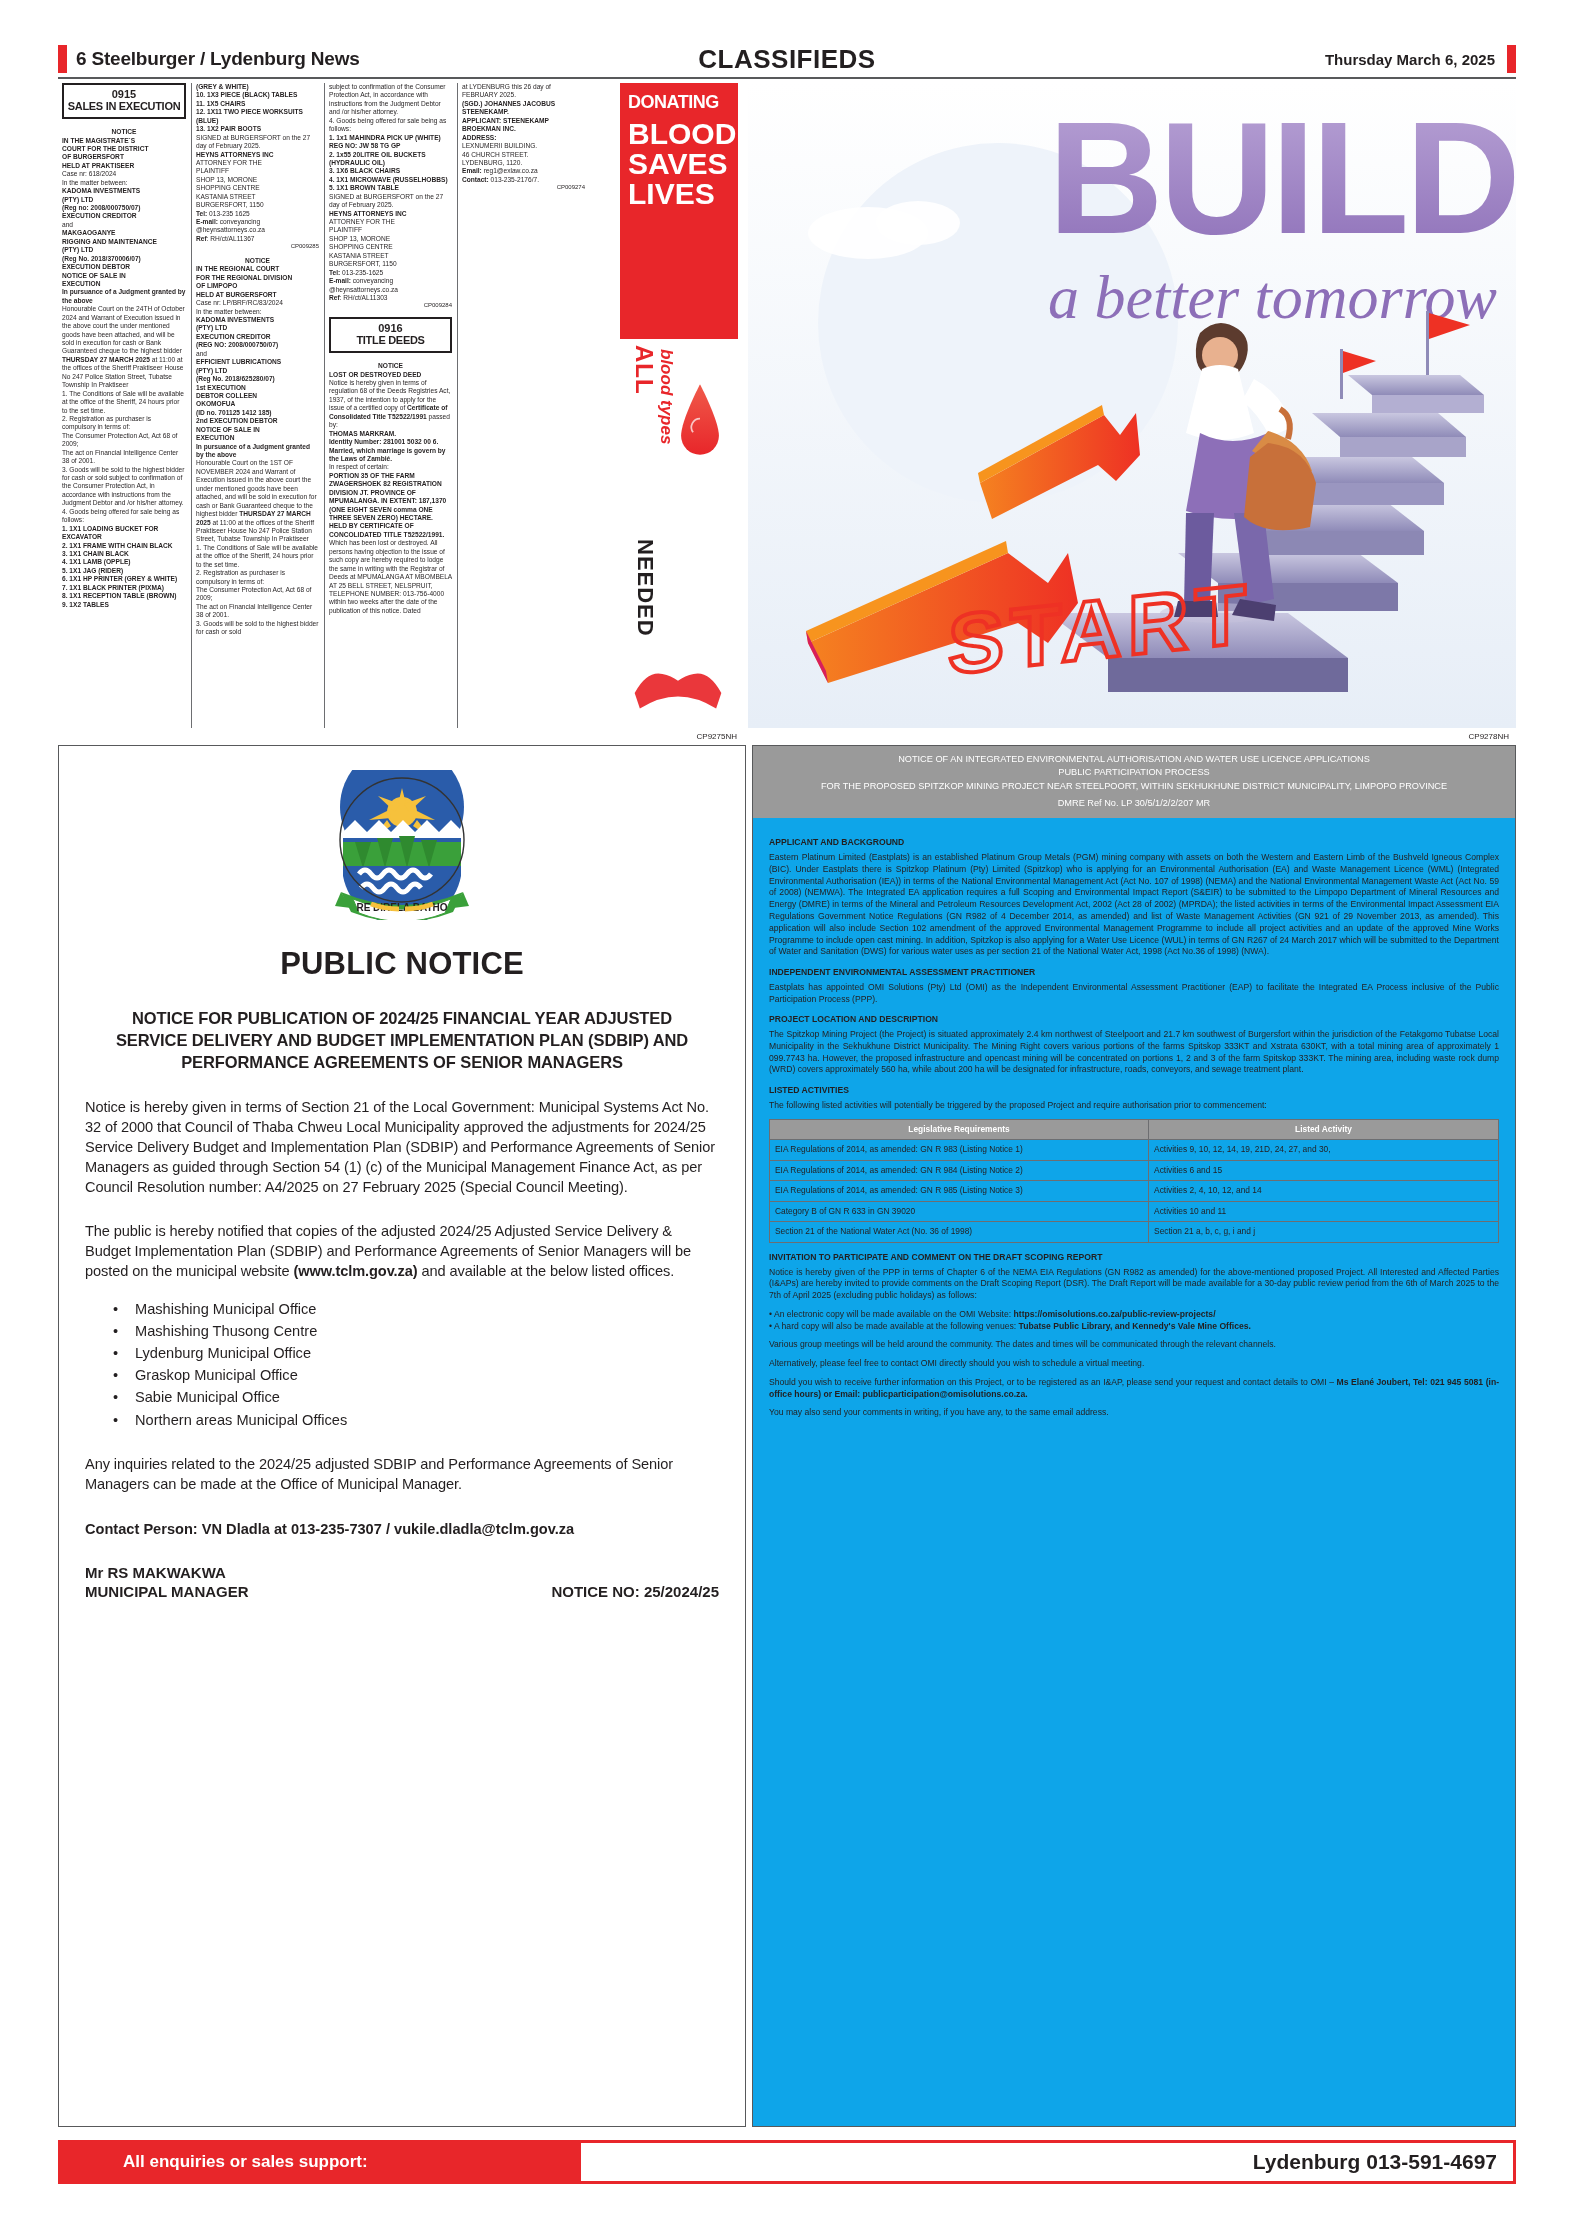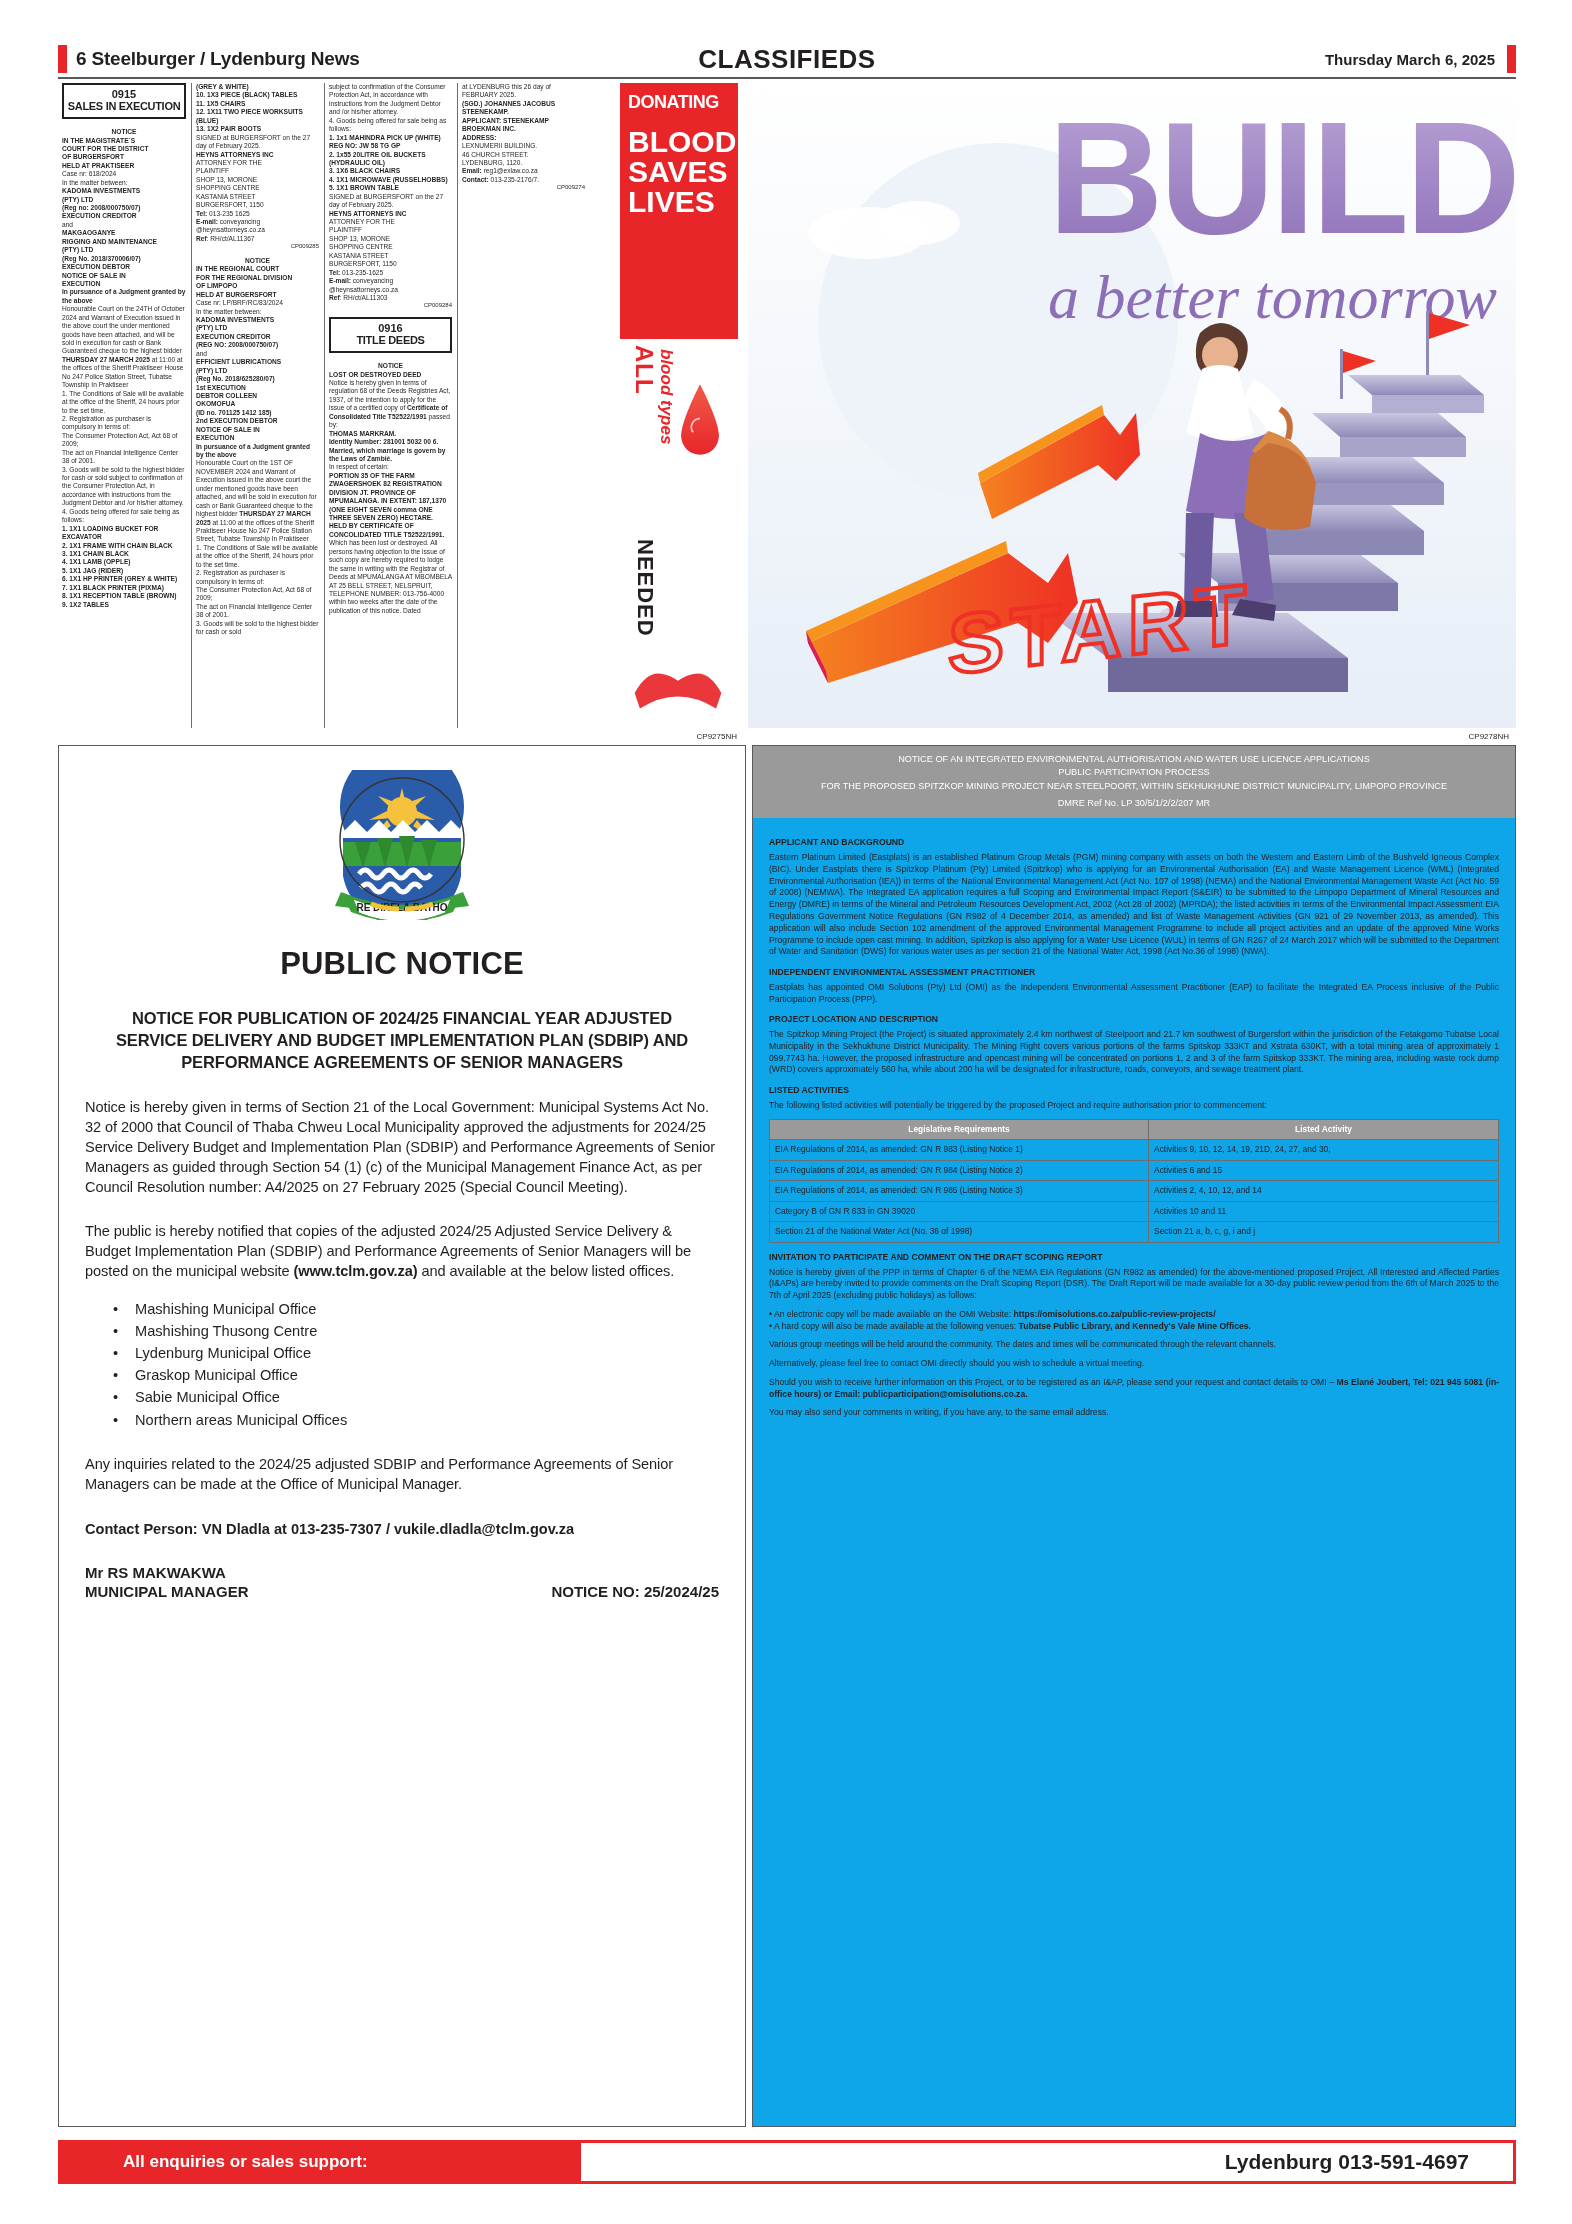--- a/index.html
+++ b/index.html
@@ -61,21 +61,21 @@
 
   
   .blood-ad {
     position:absolute; left:620px; top:83px; width:118px; height:645px;
     background:#ffffff; border:none; overflow:hidden;
   }
   .blood-top {
     background:#e8262a; color:#fff; height:256px; padding:10px 8px 0;
   }
   .blood-top div { font-weight:bold; line-height:1.0; }
-  .bt1 { font-size:18px; letter-spacing:-0.5px; margin-bottom:16px;}
+  .bt1 { font-size:18px; letter-spacing:-0.5px; margin-bottom:8px;}
   .bt2 { font-size:30px; }
   .bt3 { font-size:30px; }
   .bt4 { font-size:30px; }
   .blood-bottom { position:relative; height:389px; overflow:hidden; }
   .vert-all {
     position:absolute; left:10px; top:6px;
     writing-mode:vertical-rl;
     font-size:24px; font-weight:bold; color:#e8262a; letter-spacing:1px;
   }
   .vert-types {
@@ -146,21 +146,21 @@
   .footer {
     position:absolute; left:58px; top:2140px; width:1458px; height:44px;
     border:3px solid #e8262a; display:flex; align-items:center;
   }
   .foot-left {
     background:#e8262a; color:#ffffff; font-size:17px; font-weight:bold;
     height:100%; display:flex; align-items:center; padding:0 20px 0 62px;
     width:520px;
   }
   .foot-right {
-    flex:1; text-align:right; padding-right:44px; font-size:21px; font-weight:bold;
+    flex:1; text-align:right; padding-right:16px; font-size:21px; font-weight:bold;
   }
 </style>
 </head>
 <body>
 
 <div class="page">
 
   <div class="masthead">
     <div class="mast-bar-l"></div>
     <div class="mast-left">6 Steelburger / Lydenburg News</div>

